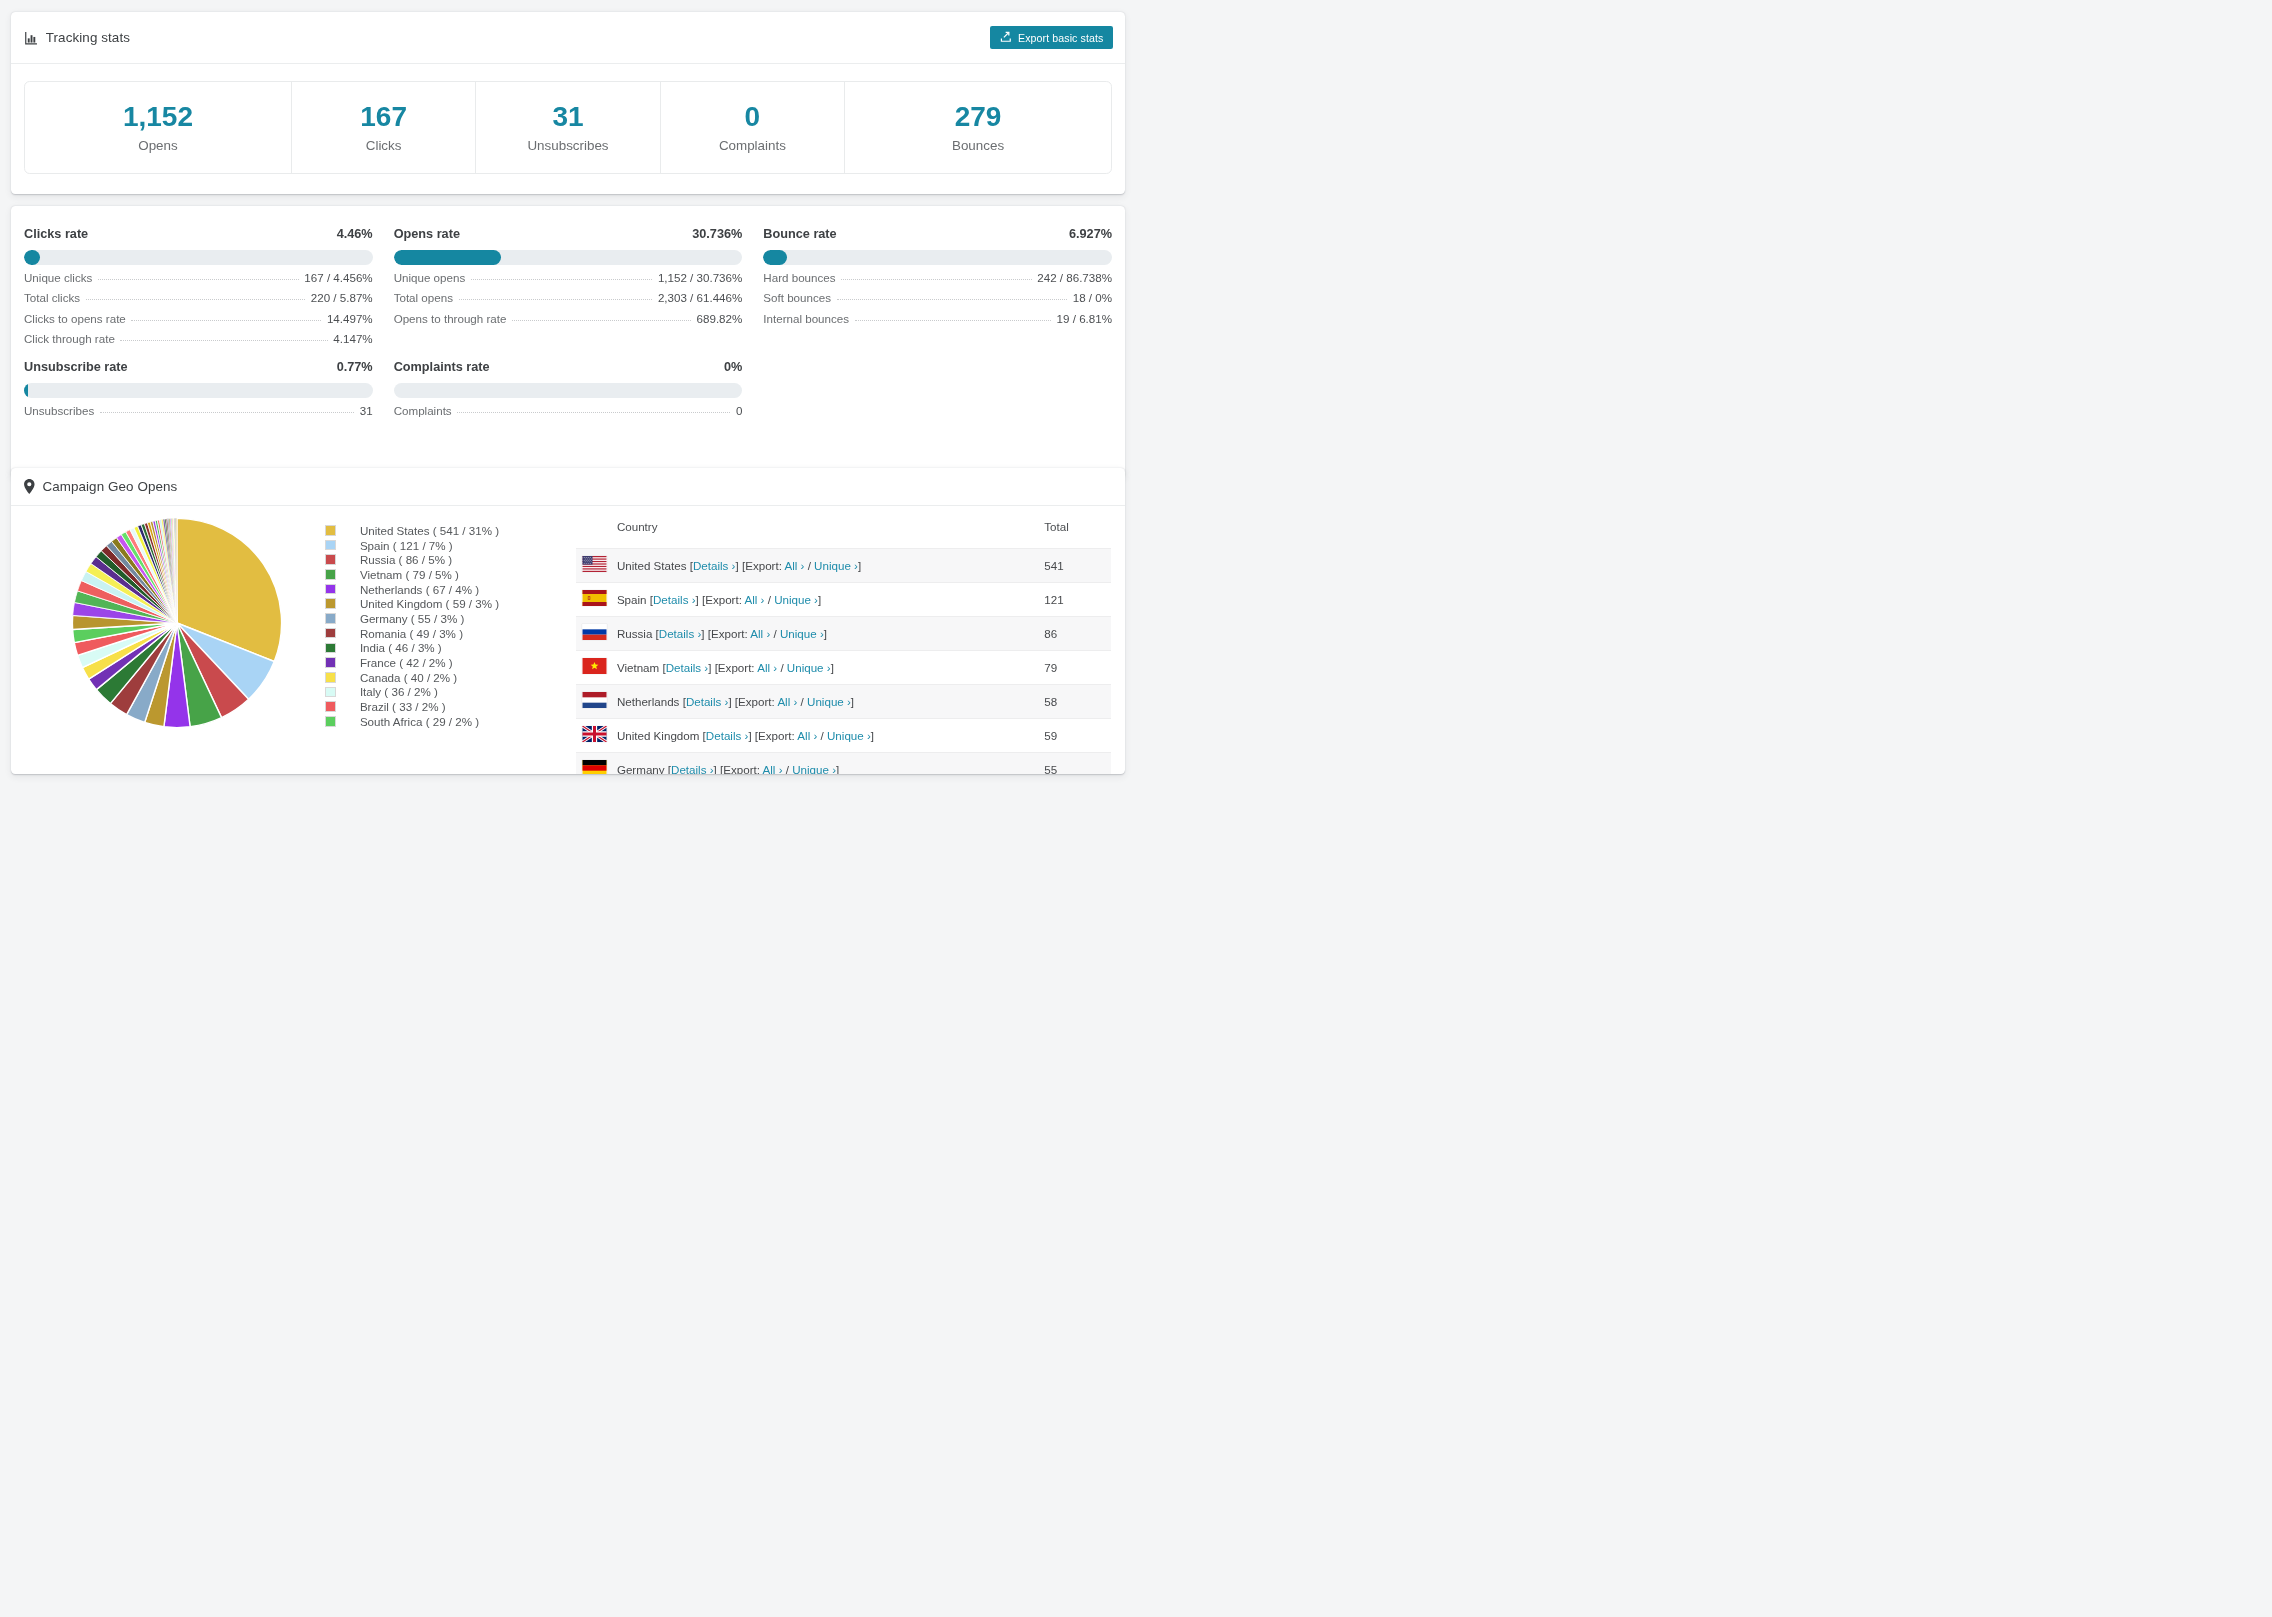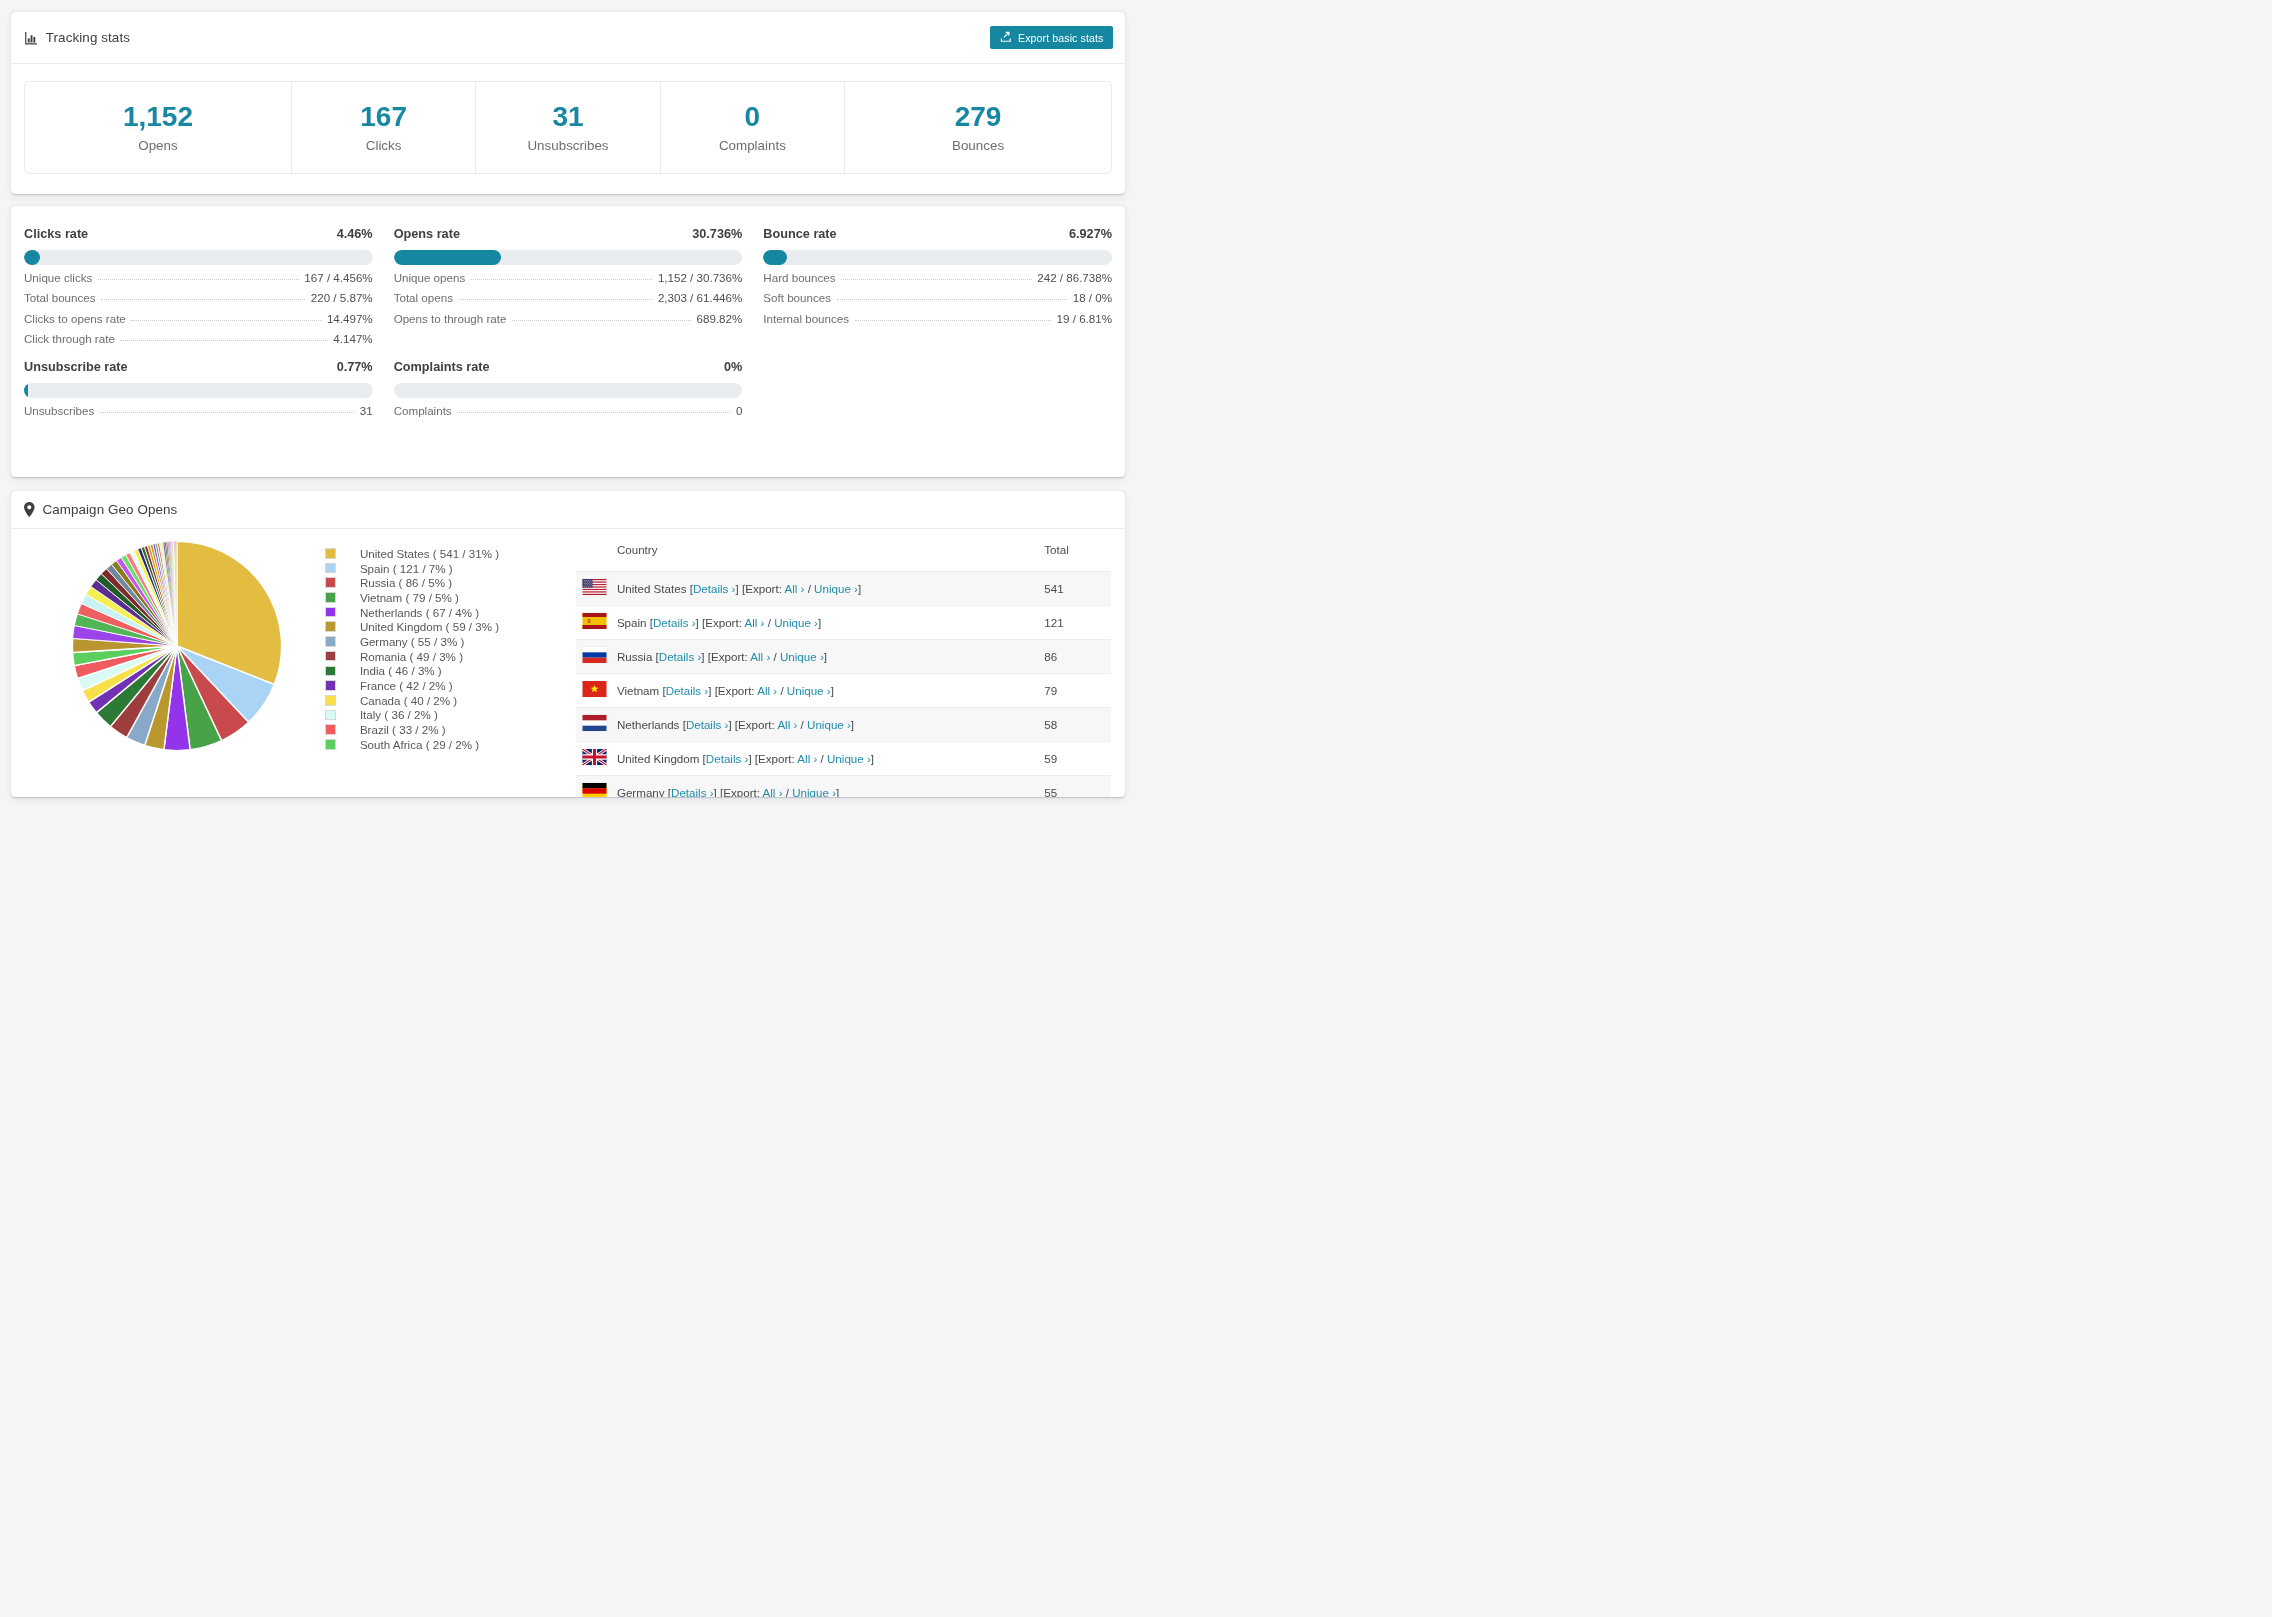--- a/index.html
+++ b/index.html
@@ -9,21 +9,21 @@
     background:#f4f5f6;
     font-family:"Liberation Sans", sans-serif;
     color:#47494c;
   }
   .card {
     position:absolute; left:11.3px; right:11.3px; background:#fff; border-radius:4.2px;
     box-shadow:0 0.7px 1.4px rgba(45,55,70,.22), 0 2.1px 7px rgba(45,55,70,.08);
   }
   #card-tracking { top:12px;  height:182px; }
   #card-rates    { top:206px; height:271px; }
-  #card-geo      { top:491px; height:306px; overflow:hidden; }
+  #card-geo      { top:468px; height:306px; overflow:hidden; }
 
   .card-head {
     height:52px; display:flex; align-items:center; justify-content:space-between;
     padding:0 11.3px 0 12.7px; border-bottom:0.7px solid #ebedee;
   }
   .geo-head { height:38px; }
   .card-title { display:flex; align-items:center; gap:7.8px; font-size:13.4px; color:#3d4043; letter-spacing:0.1px; }
   .card-title .icon { display:flex; align-items:center; }
 
   .btn-export {
@@ -138,21 +138,21 @@
           <div class="bar">
             <div class="fill" style="width: 4.46%; min-width: 4.2px;"></div>
           </div>
           <div class="rate-rows">
             <div class="rate-row">
               <span class="lbl">Unique clicks</span>
               <span class="leader"></span>
               <span class="val">167 / 4.456%</span>
             </div>
             <div class="rate-row">
-              <span class="lbl">Total bounces</span>
+              <span class="lbl">Total clicks</span>
               <span class="leader"></span>
               <span class="val">220 / 5.87%</span>
             </div>
             <div class="rate-row">
               <span class="lbl">Clicks to opens rate</span>
               <span class="leader"></span>
               <span class="val">14.497%</span>
             </div>
             <div class="rate-row">
               <span class="lbl">Click through rate</span>

